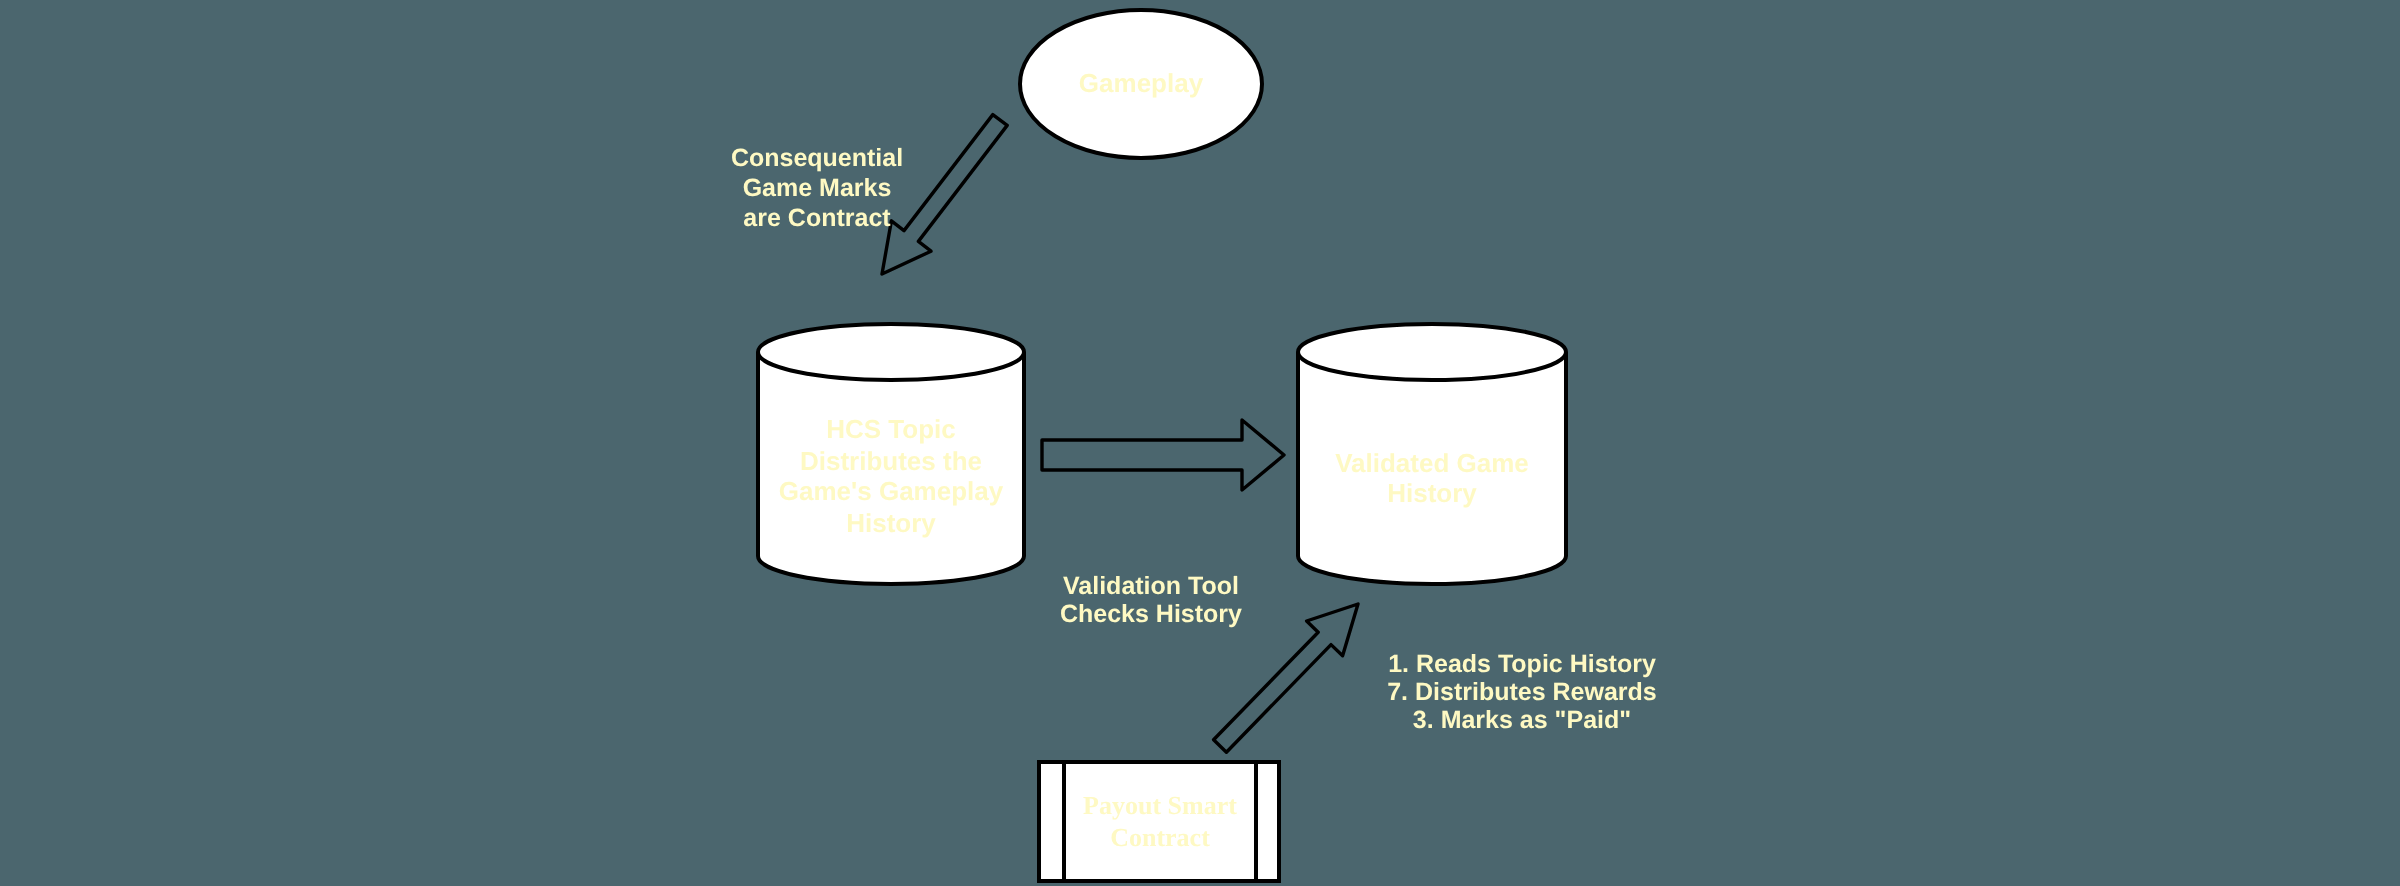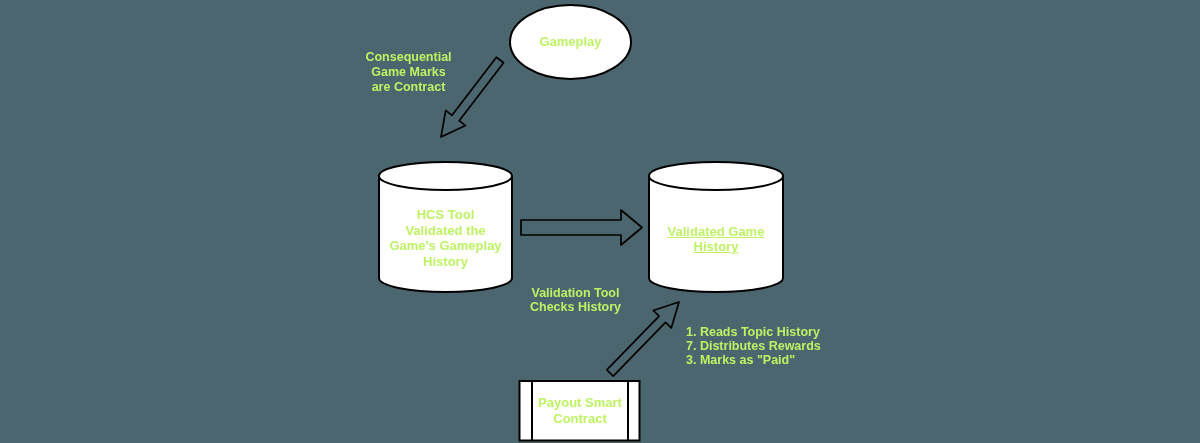--- a/index.html
+++ b/index.html
@@ -9,32 +9,32 @@
     background:#4b666e;
     overflow:hidden;
     font-family:"Liberation Sans", sans-serif;
   }
   .shapes{position:absolute;left:0;top:0;width:1200px;height:443px;}
   .shape-fill{fill:#ffffff;stroke:#000000;stroke-width:2;}
   .shape-line{fill:none;stroke:#000000;stroke-width:2;}
   .arrow{fill:none;stroke:#000000;stroke-width:1.7;stroke-linejoin:round;}
   .lbl{
     position:absolute;
-    color:#bef264;
+    color:#fef9c3;
     font-weight:bold;
     text-align:center;
   }
   .lbl .ln{white-space:nowrap;}
   .lbl-gameplay{left:510px;top:34px;width:121px;font-size:13px;line-height:16px;}
-  .lbl-record{left:348px;top:50px;width:121px;font-size:12.5px;line-height:15px;}
+  .lbl-record{left:348px;top:72px;width:121px;font-size:12.5px;line-height:15px;}
   .lbl-hcs{left:379px;top:207px;width:133px;font-size:13px;line-height:15.5px;}
   .lbl-validation{left:515px;top:242px;width:121px;font-size:12.5px;line-height:14px;margin-top:44px;}
-  .lbl-validated{left:649px;top:224px;width:134px;font-size:13px;line-height:15px;text-decoration:underline;}
-  .lbl-steps{left:686px;top:325px;width:150px;font-size:12.5px;line-height:14px;text-align:left;}
-  .lbl-payout{left:533px;top:395px;width:94px;font-size:13px;line-height:15.5px;}
+  .lbl-validated{left:649px;top:224px;width:134px;font-size:13px;line-height:15px;}
+  .lbl-steps{left:686px;top:325px;width:150px;font-size:12.5px;line-height:14px;text-align:center;}
+  .lbl-payout{left:533px;top:395px;width:94px;font-size:13px;line-height:15.5px;font-family:Liberation Serif, serif;}
 </style>
 </head>
 <body>
 
 <div class="stage">
 
   <svg class="shapes" viewBox="0 0 1200 443">
 
     <ellipse class="shape-fill" cx="570.5" cy="42" rx="60.5" ry="37"></ellipse>
 
@@ -59,22 +59,22 @@
       <line class="shape-line" x1="532" y1="381" x2="532" y2="440.5"></line>
       <line class="shape-line" x1="628" y1="381" x2="628" y2="440.5"></line>
     </g>
   </svg>
 
   <div class="lbl lbl-gameplay">
     <div class="ln">Gameplay</div>
   </div>
 
   <div class="lbl lbl-hcs">
-    <div class="ln">HCS Tool</div>
-    <div class="ln">Validated the</div>
+    <div class="ln">HCS Topic</div>
+    <div class="ln">Distributes the</div>
     <div class="ln">Game's Gameplay</div>
     <div class="ln">History</div>
   </div>
 
   <div class="lbl lbl-validated">
     <div class="ln">Validated Game</div>
     <div class="ln">History</div>
   </div>
 
   <div class="lbl lbl-payout">

